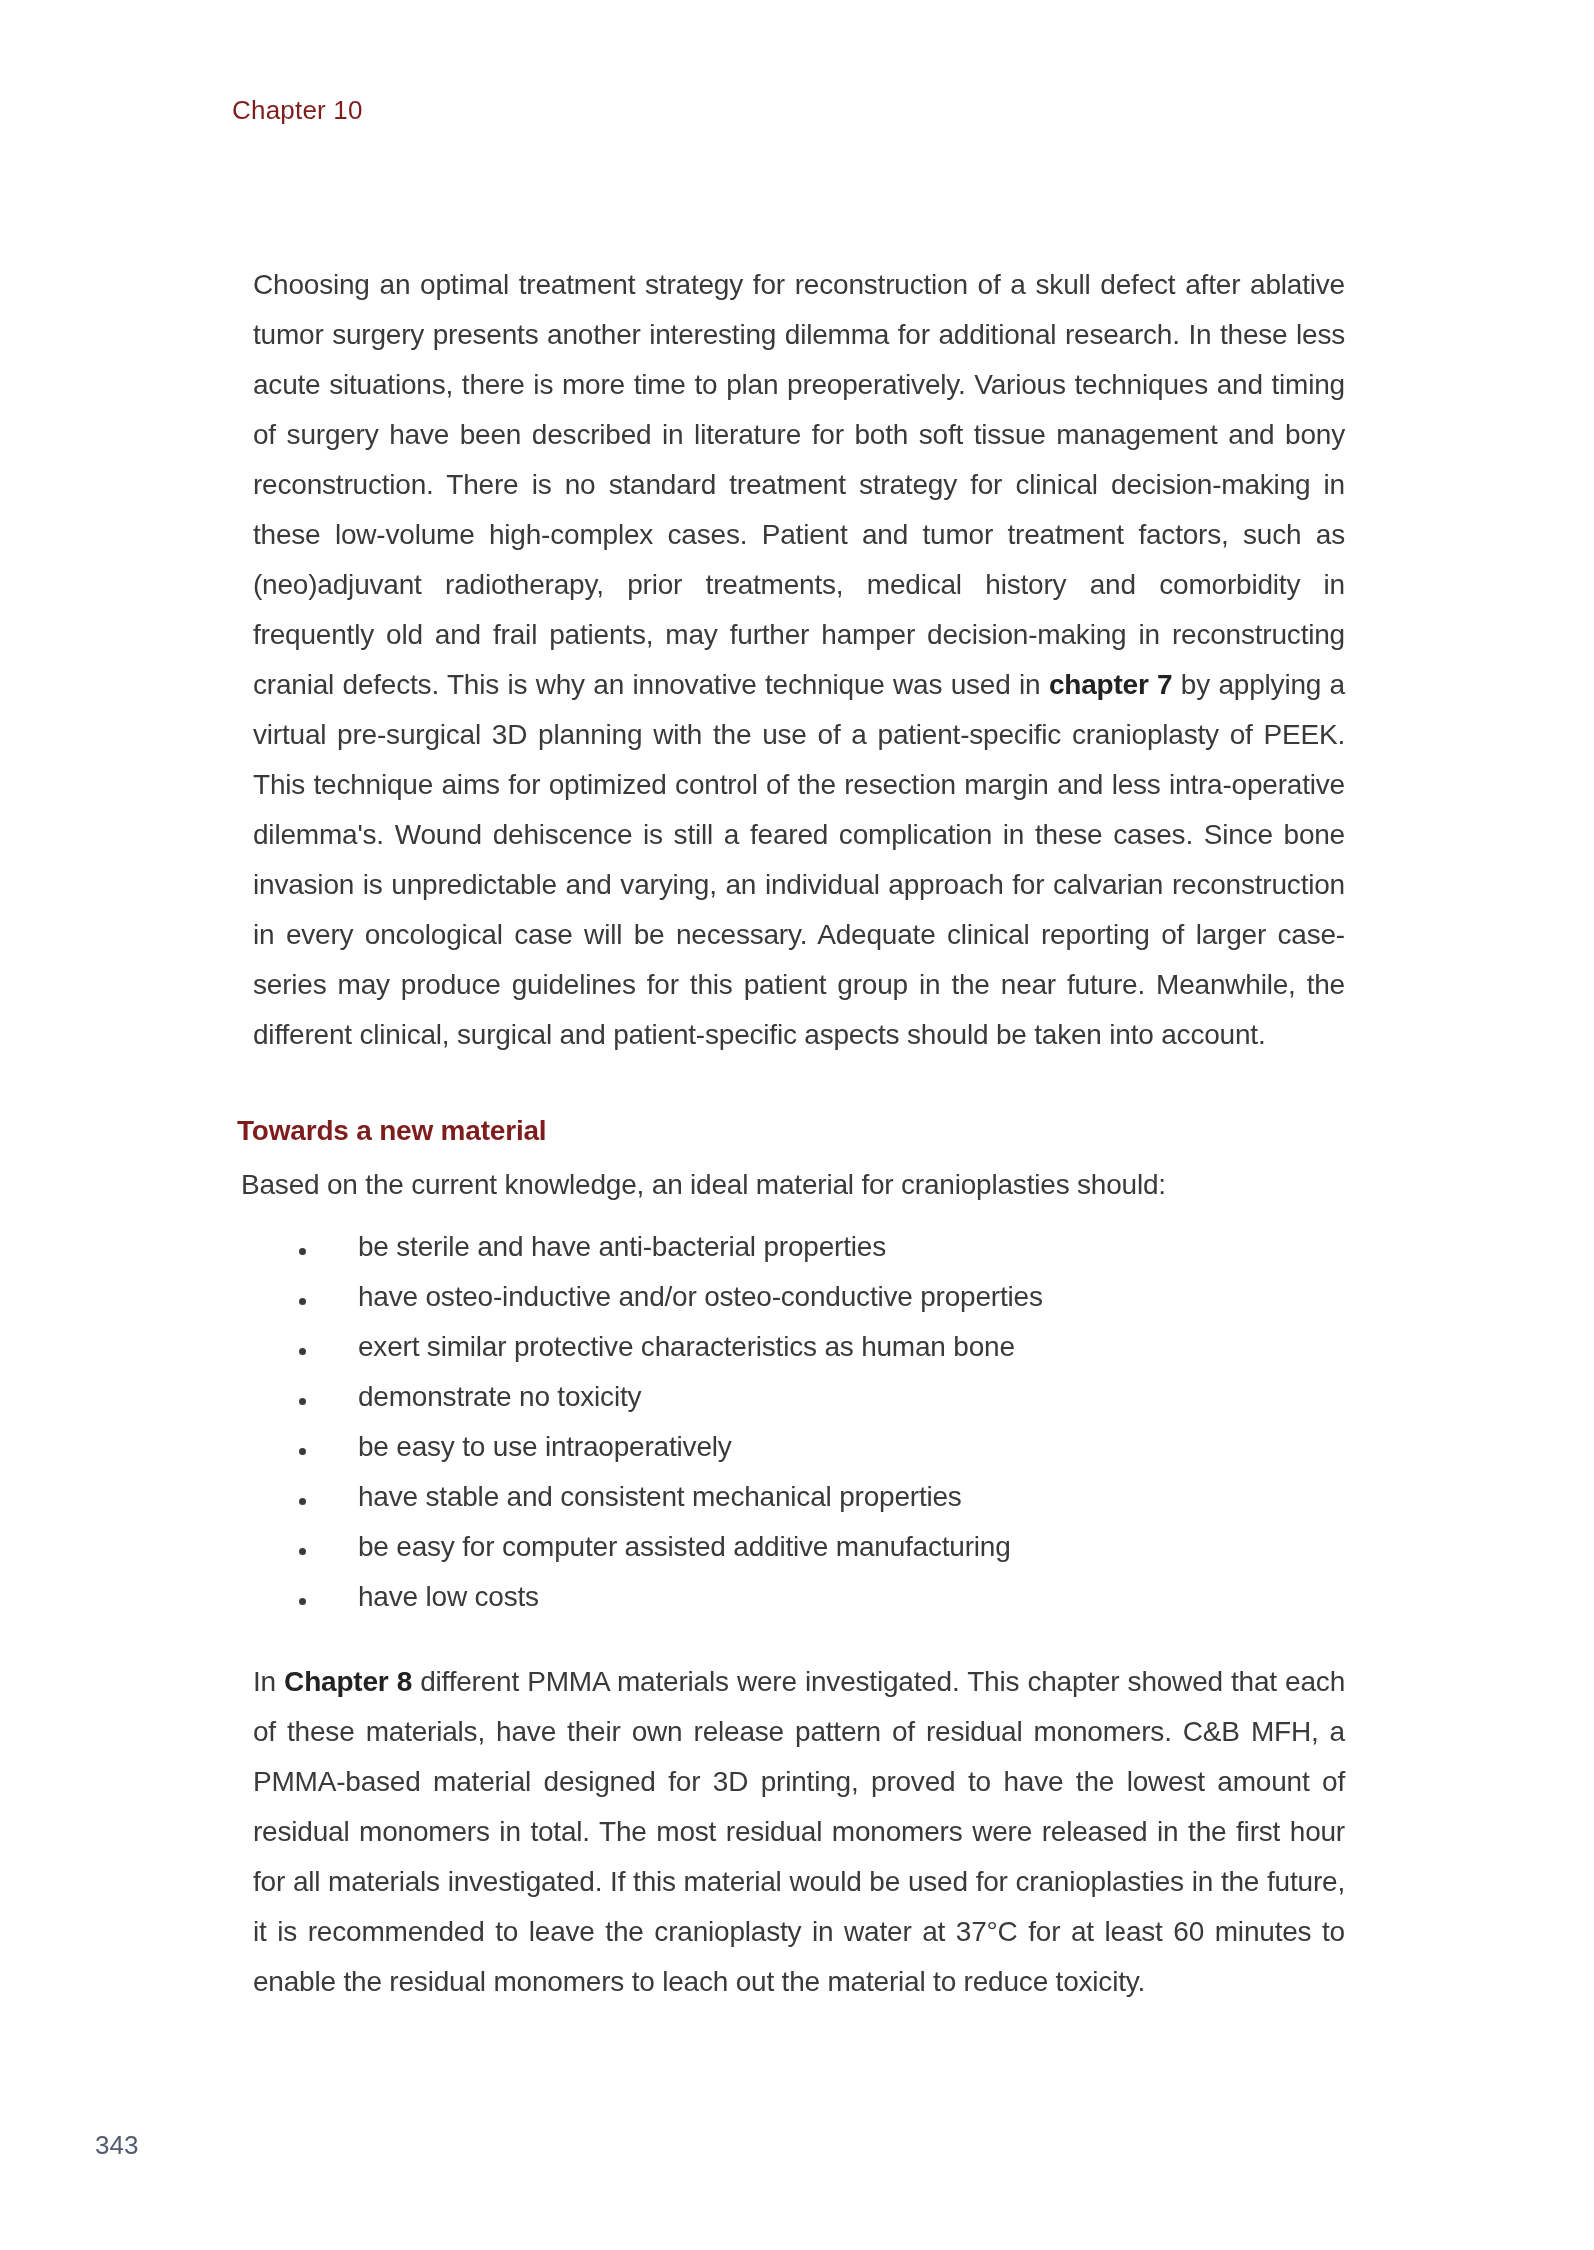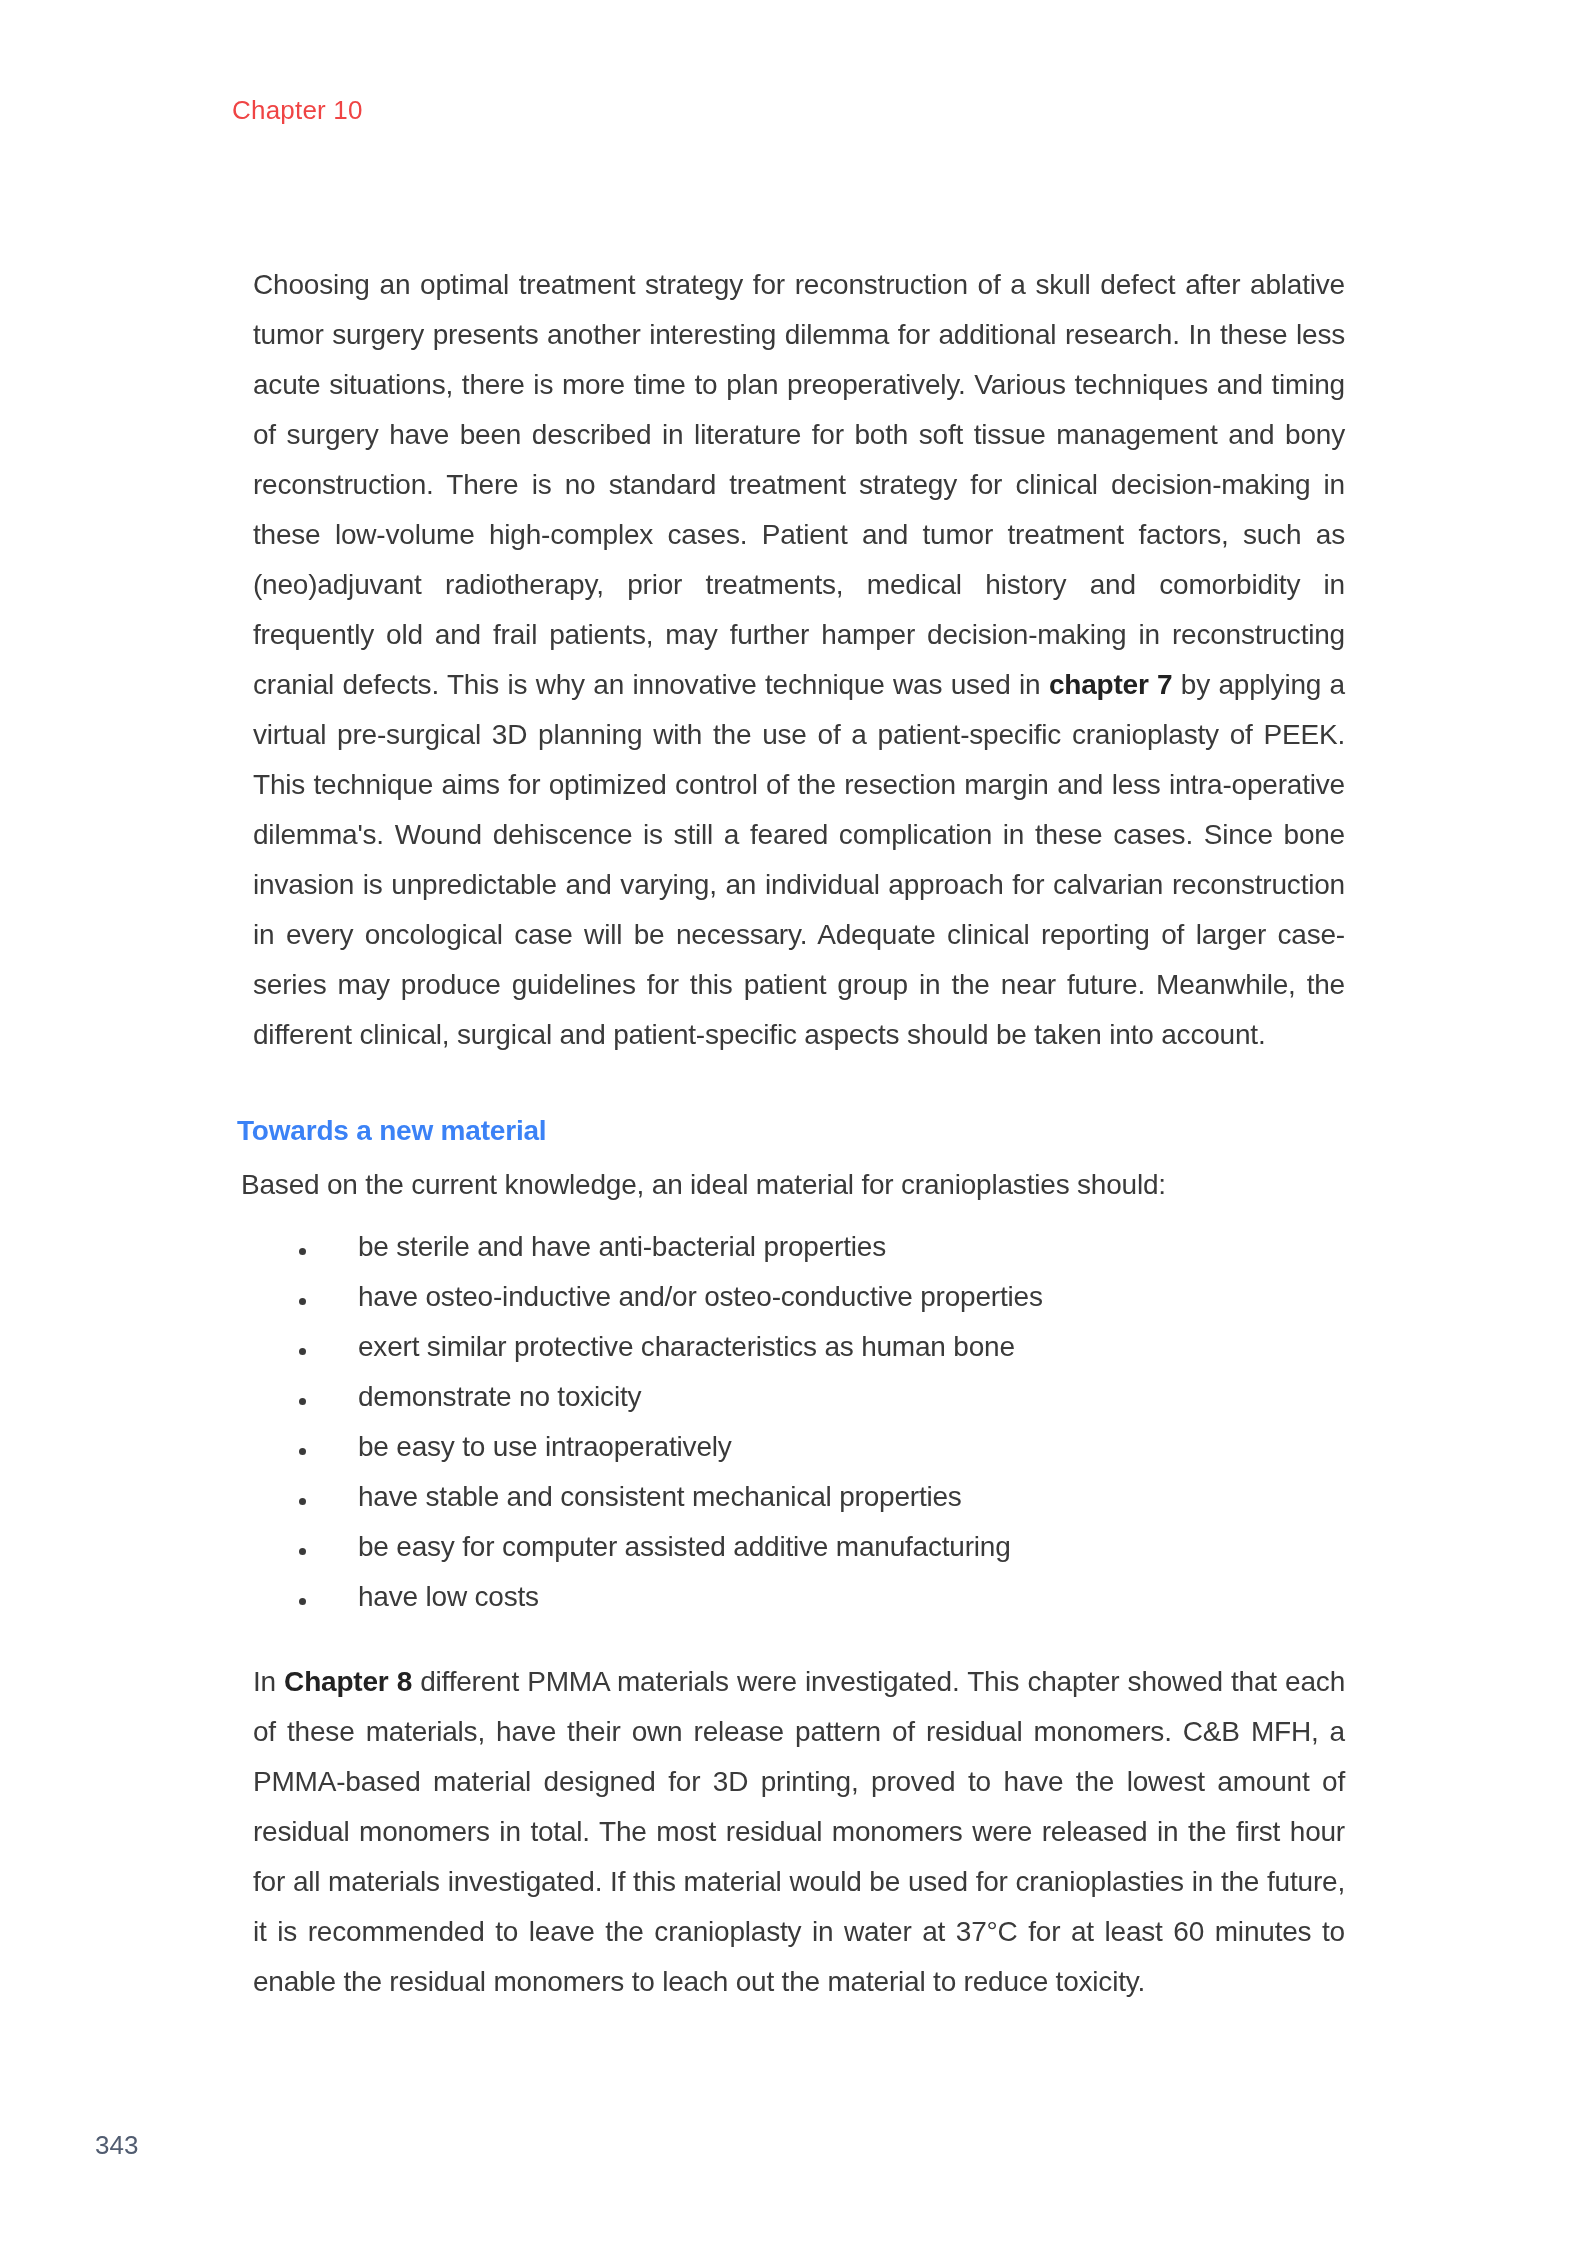--- a/index.html
+++ b/index.html
@@ -16,21 +16,21 @@
     height: 2250px;
     background: #ffffff;
     overflow: hidden;
   }
   .chapter-label {
     position: absolute;
     left: 232px;
     top: 93px;
     font-size: 26px;
     line-height: 34px;
-    color: #ef4444;
+    color: #7f1d1d;
     letter-spacing: 0.2px;
   }
   .content {
     position: absolute;
     left: 237px;
     top: 244px;
     width: 1124px;
     color: #3a3a3a;
     font-size: 28px;
     line-height: 50px;
@@ -42,21 +42,21 @@
   }
   .body-par .bold-ref {
     font-weight: bold;
     color: #222222;
   }
   .section-heading {
     margin: 46px 0 0 0;
     font-size: 28px;
     line-height: 50px;
     font-weight: bold;
-    color: #3b82f6;
+    color: #7f1d1d;
     letter-spacing: -0.2px;
   }
   .intro-line {
     margin: 4px;
   }
   .bullet-list {
     margin: 12px 0 0 0;
     padding: 0;
     list-style: none;
   }

